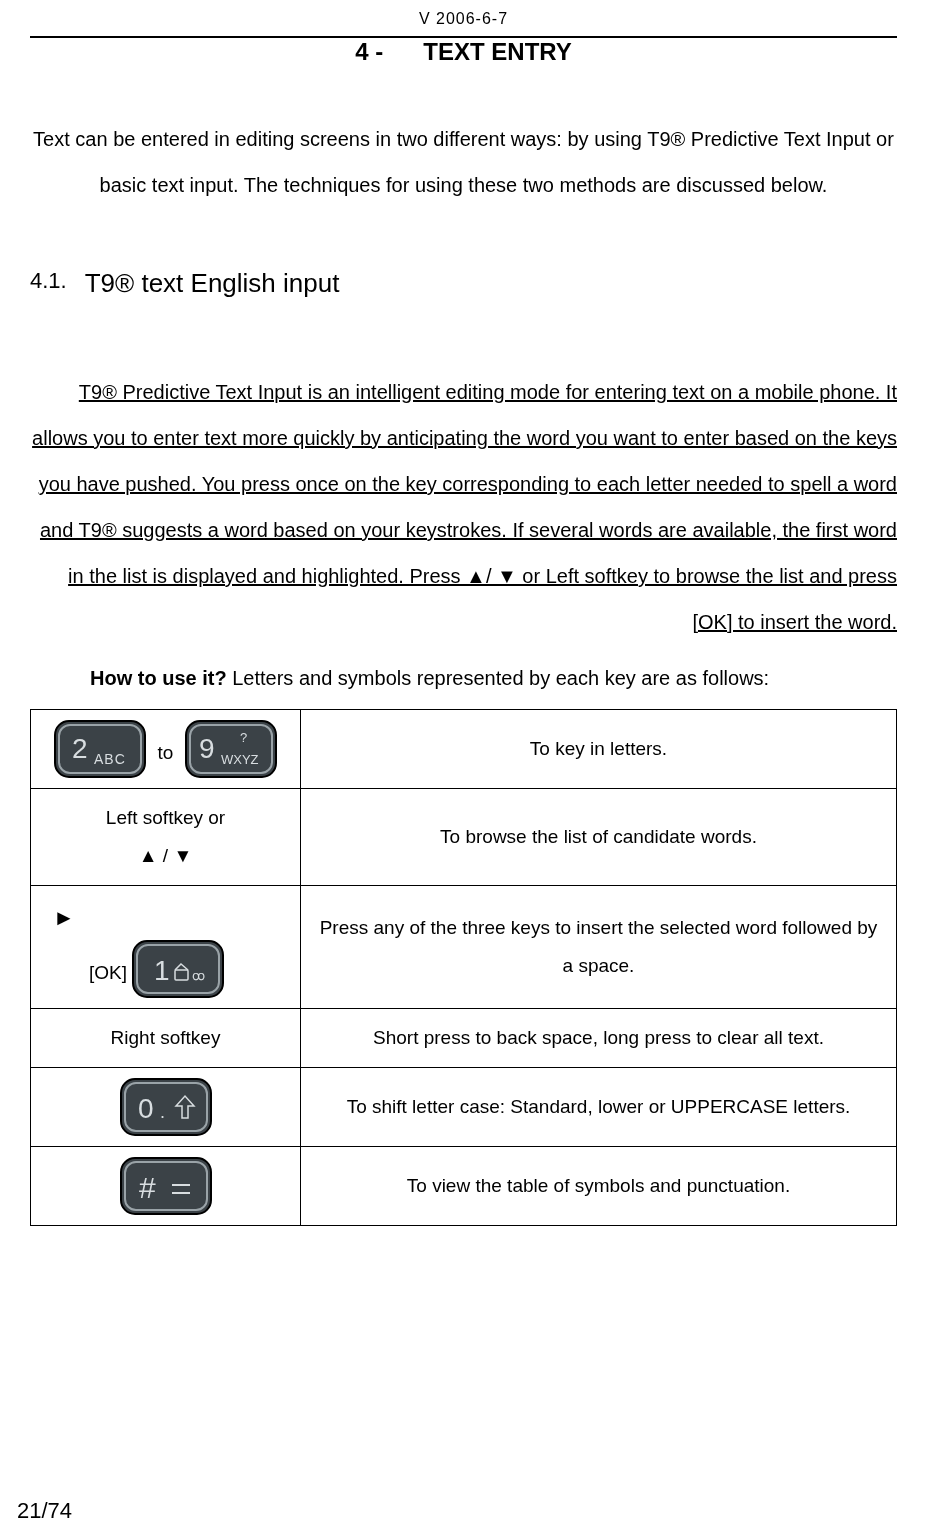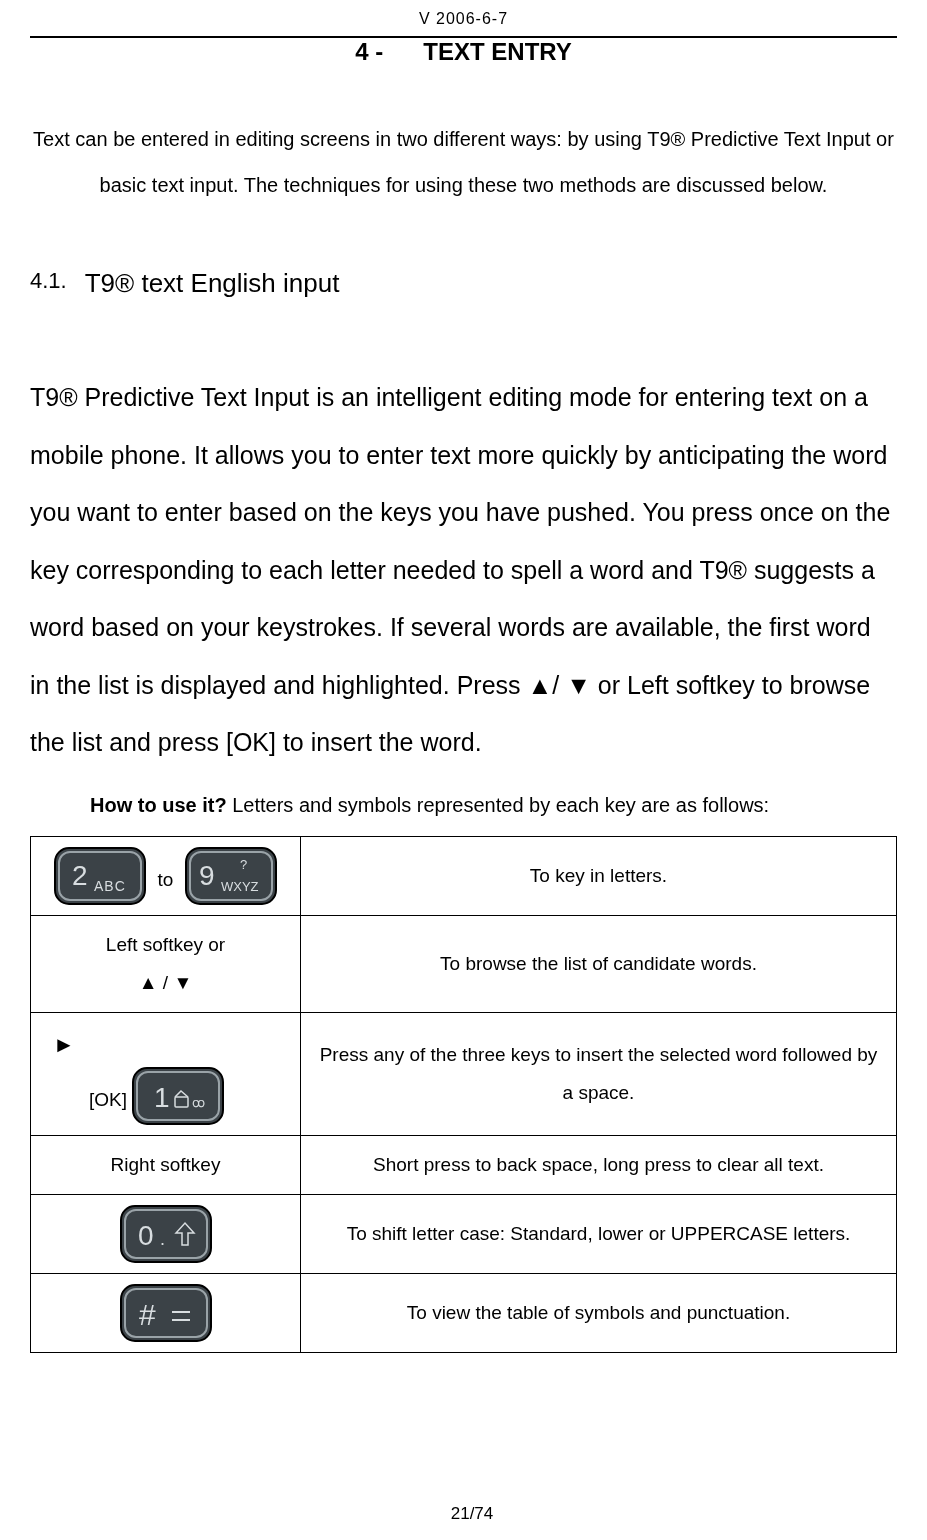--- a/index.html
+++ b/index.html
@@ -44,24 +44,25 @@
       gap: 18px;
       margin-bottom: 70px;
     }
     .section-num {
       font-size: 22px;
     }
     .section-title {
       font-size: 26px;
     }
     .body-para {
-      font-size: 25px;
+      font-size: 20px;
       line-height: 2.3;
-      text-align: left;
+      text-align: right;
       margin-bottom: 10px;
+      text-decoration: underline;
     }
     .howto-line {
       font-size: 20px;
       line-height: 2.3;
       padding-left: 60px;
       margin-bottom: 8px;
     }
     .bold { font-weight: bold; }
     table {
       width: 100%;
@@ -103,22 +104,22 @@
       margin-left: 40px;
       font-size: 19px;
       vertical-align: bottom;
       margin-bottom: 6px;
     }
     .footer {
       position: absolute;
       bottom: 16px;
       left: 17px;
       right: 0;
-      text-align: center;
-      font-size: 17px;
+      text-align: left;
+      font-size: 22px;
     }
   </style>
 </head>
 <body>
 
 <div class="header-meta">V 2006-6-7</div>
 <hr class="hr-top">
 
 <div class="content">
 

